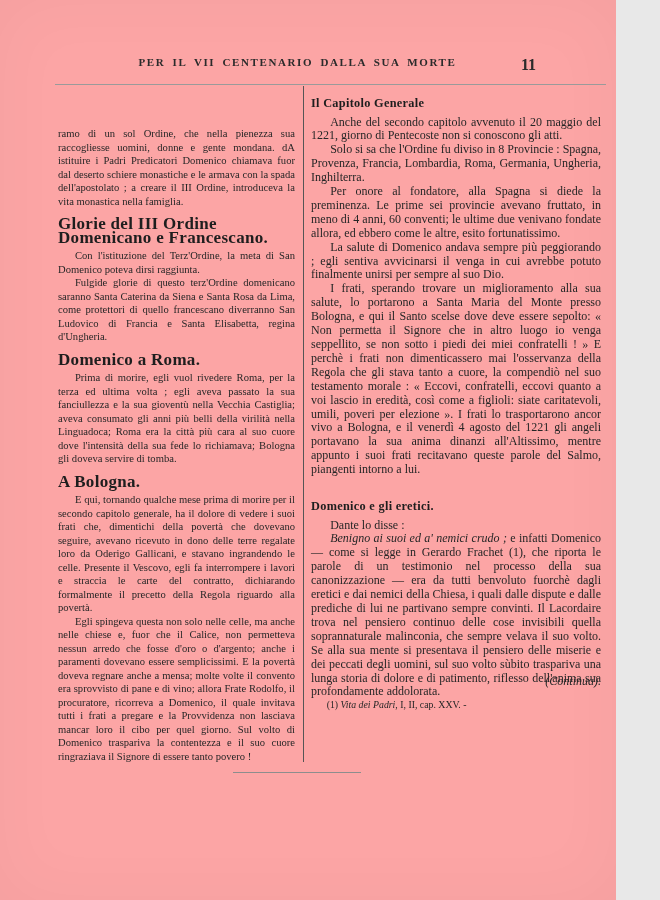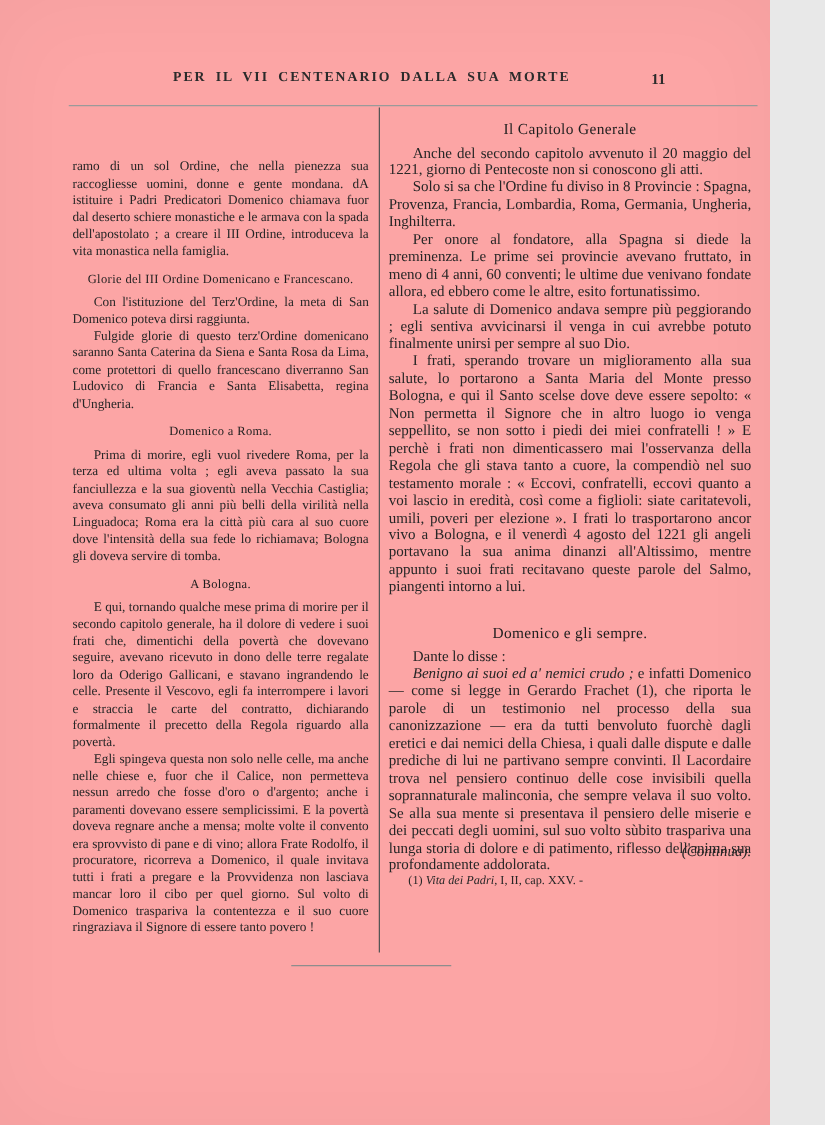--- a/index.html
+++ b/index.html
@@ -26,21 +26,21 @@
     font-size: 11px;
     font-weight: bold;
     letter-spacing: 1.6px;
     word-spacing: 3px;
     white-space: nowrap;
     color: #2b2b2b;
   }
   .page-number {
     position: absolute;
     left: 466px; top: 0;
-    font-size: 12px;
+    font-size: 16px;
     font-weight: bold;
     color: #2b2b2b;
   }
   .header-rule {
     position: absolute;
     left: 55px; top: 84px;
     width: 551px; height: 1px;
     background: #9a9a9a;
   }
   .column-rule {
@@ -62,26 +62,25 @@
   .col p {
     margin: 0;
     text-align: justify;
     text-indent: 1.6em;
     hyphens: auto;
     -webkit-hyphens: auto;
   }
   .col p.noindent { text-indent: 0; }
   .col h3 {
     margin: 9px 0 5px;
-    text-align: center;
-    font-weight: normal;
+    font-weight: bold;
     letter-spacing: 0.3px;
     color: #1e1e1e;
   }
-  .col-left h3  { font-size: 10px;  line-height: 13.5px; }
+  .col-left h3  { font-size: 17px;  line-height: 13.5px; }
   .col-right h3 { font-size: 12.3px; line-height: 14.5px; }
   .col-right h3.first { margin-top: 2px; }
   .col h3.mt-lg { margin-top: 22px; }
   .it { font-style: italic; }
   .para-final { position: relative; }
   .continua {
     position: absolute;
     right: 0; bottom: 10px;
     font-style: italic;
   }
@@ -124,21 +123,21 @@
   </div>
 
   <div class="col col-right">
     <h3 class="first">Il Capitolo Generale</h3>
     <p>Anche del secondo capitolo avvenuto il 20 maggio del 1221, giorno di Pentecoste non si conoscono gli atti.</p>
     <p>Solo si sa che l'Ordine fu diviso in 8 Provincie : Spagna, Provenza, Francia, Lombardia, Roma, Germania, Ungheria, Inghilterra.</p>
     <p>Per onore al fondatore, alla Spagna si diede la preminenza. Le prime sei provincie avevano fruttato, in meno di 4 anni, 60 conventi; le ultime due venivano fondate allora, ed ebbero come le altre, esito fortunatissimo.</p>
     <p>La salute di Domenico andava sempre più peggiorando ; egli sentiva avvicinarsi il venga in cui avrebbe potuto finalmente unirsi per sempre al suo Dio.</p>
     <p>I frati, sperando trovare un miglioramento alla sua salute, lo portarono a Santa Maria del Monte presso Bologna, e qui il Santo scelse dove deve essere sepolto: « Non permetta il Signore che in altro luogo io venga seppellito, se non sotto i piedi dei miei confratelli ! » E perchè i frati non dimenticassero mai l'osservanza della Regola che gli stava tanto a cuore, la compendiò nel suo testamento morale : « Eccovi, confratelli, eccovi quanto a voi lascio in eredità, così come a figlioli: siate caritatevoli, umili, poveri per elezione ». I frati lo trasportarono ancor vivo a Bologna, e il venerdì 4 agosto del 1221 gli angeli portavano la sua anima dinanzi all'Altissimo, mentre appunto i suoi frati recitavano queste parole del Salmo, piangenti intorno a lui.</p>
 
-    <h3 class="mt-lg">Domenico e gli sempre.</h3>
+    <h3 class="mt-lg">Domenico e gli eretici.</h3>
     <p>Dante lo disse :</p>
     <p class="para-final">
       <span class="it">Benigno ai suoi ed a' nemici crudo ;</span><span> e infatti Domenico — come si legge in Gerardo Frachet (1), che riporta le parole di un testimonio nel processo della sua canonizzazione — era da tutti benvoluto fuorchè dagli eretici e dai nemici della Chiesa, i quali dalle dispute e dalle prediche di lui ne partivano sempre convinti. Il Lacordaire trova nel pensiero continuo delle cose invisibili quella soprannaturale malinconia, che sempre velava il suo volto. Se alla sua mente si presentava il pensiero delle miserie e dei peccati degli uomini, sul suo volto sùbito traspariva una lunga storia di dolore e di patimento, riflesso dell'anima sua profondamente addolorata.</span>
       <span class="continua">(Continua).</span>
     </p>
 
     <p class="footnote">
       <span>(1) </span><span class="it">Vita dei Padri</span><span>, I, II, cap. XXV. -</span>
     </p>
   </div>

